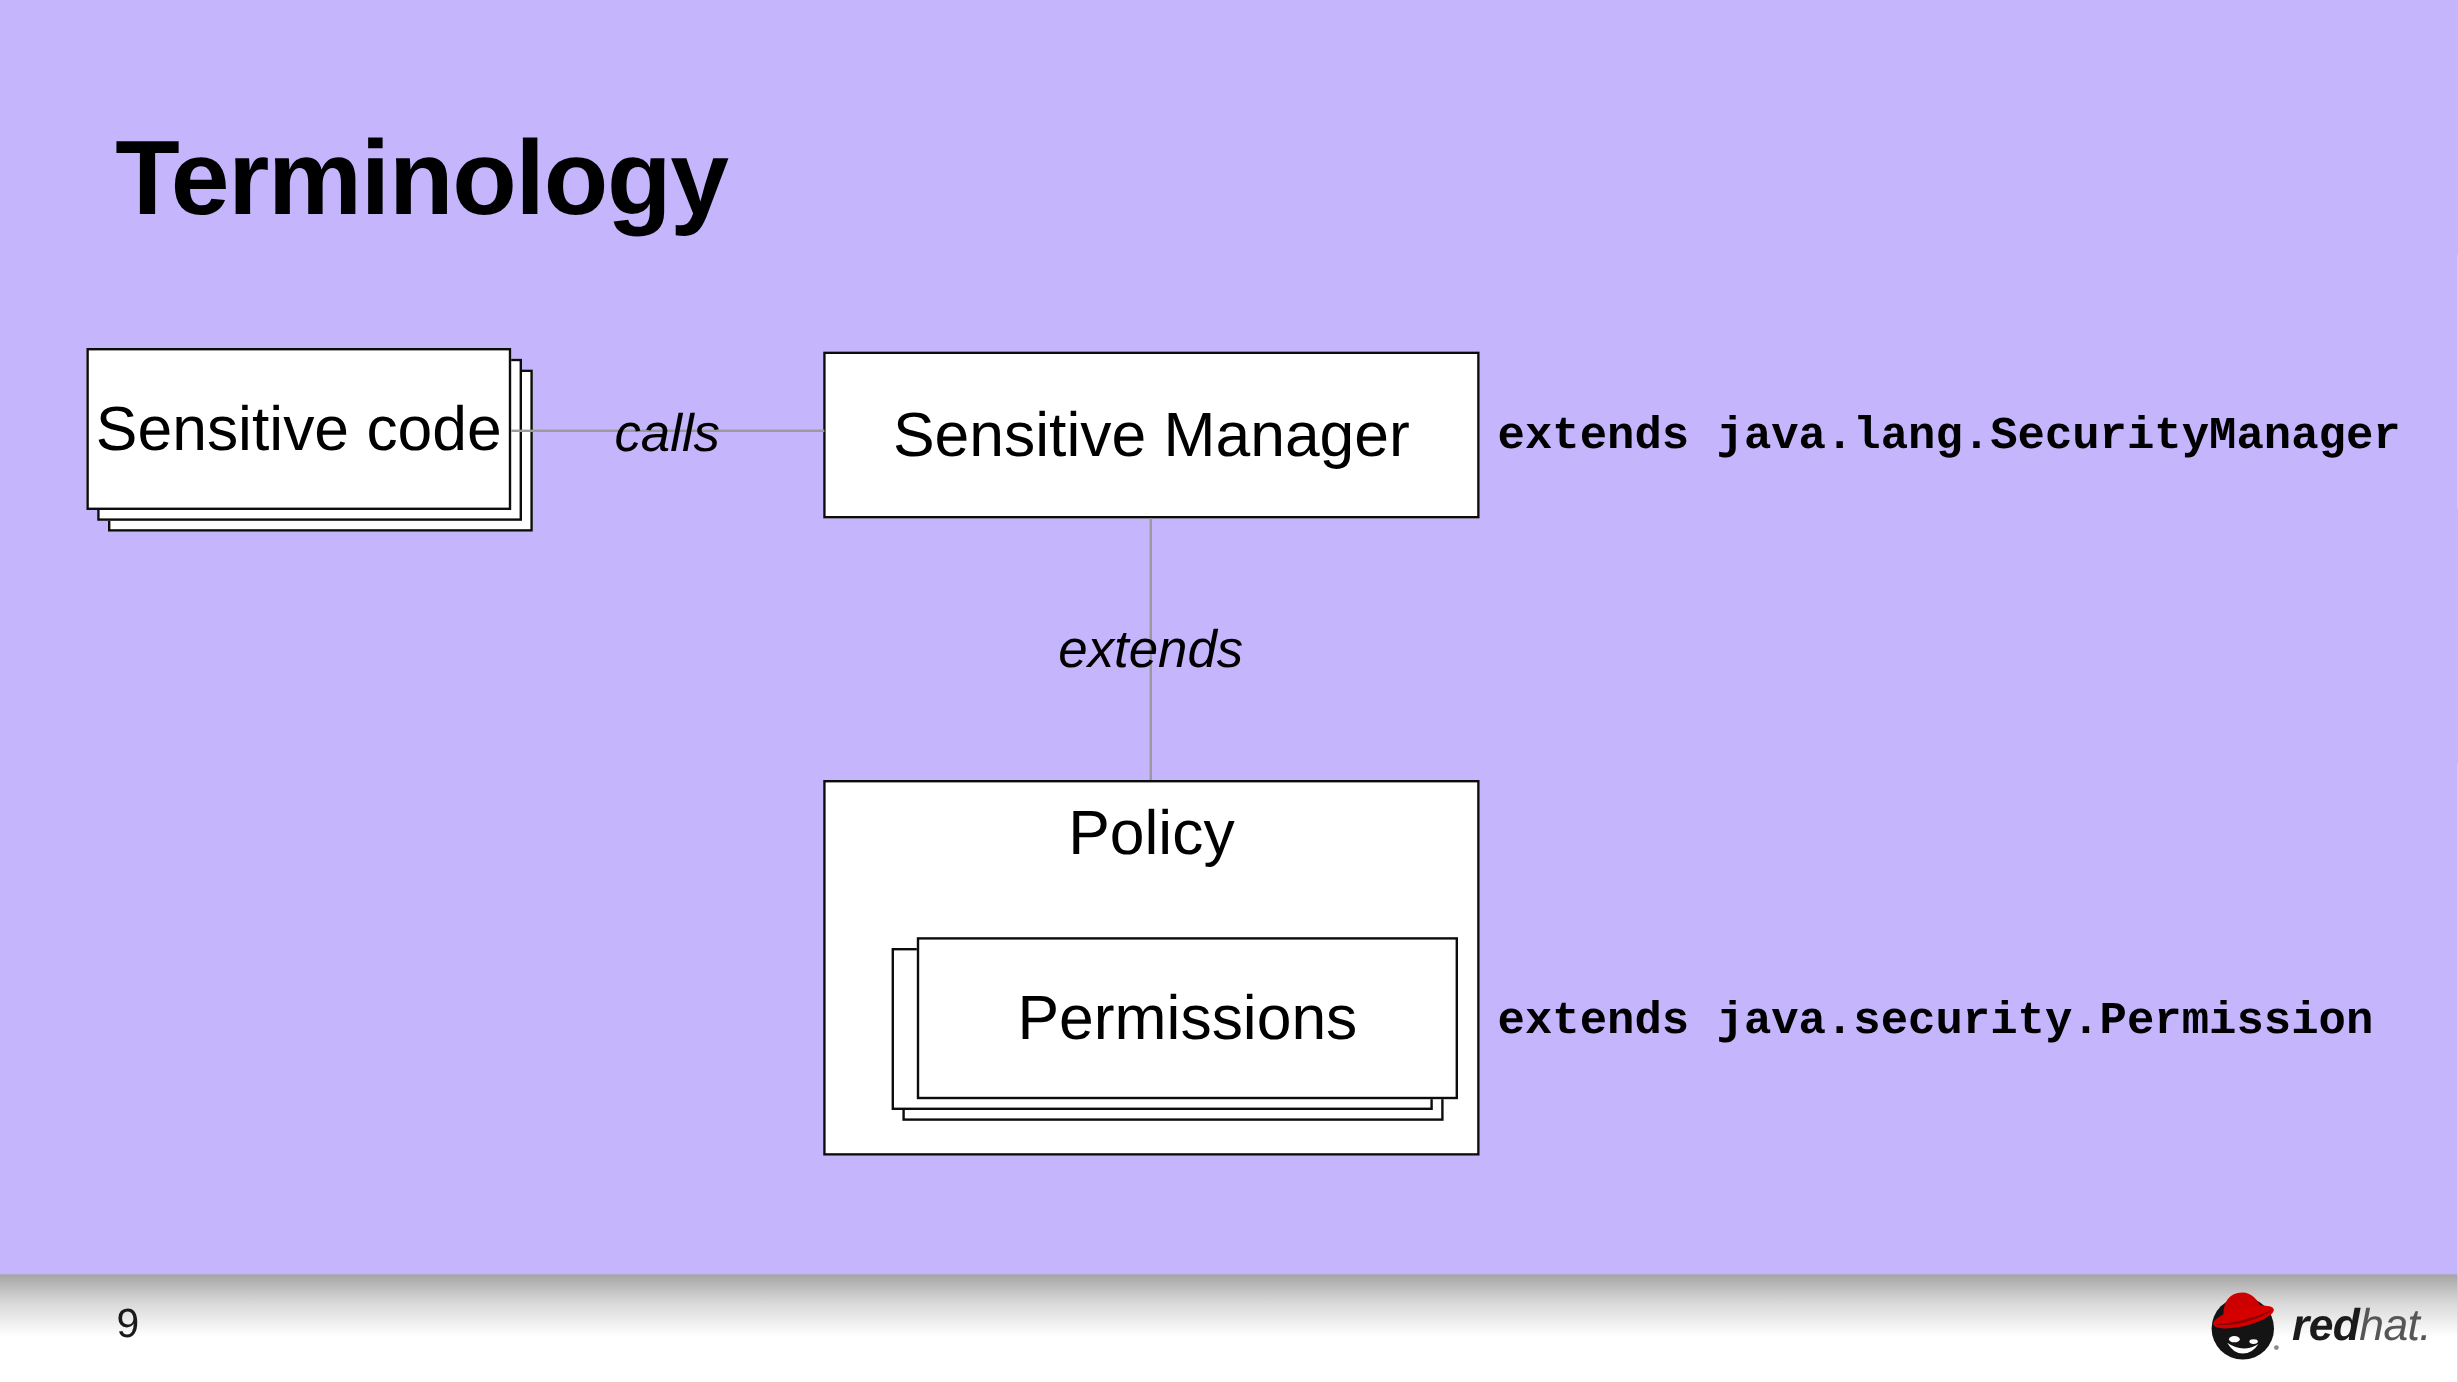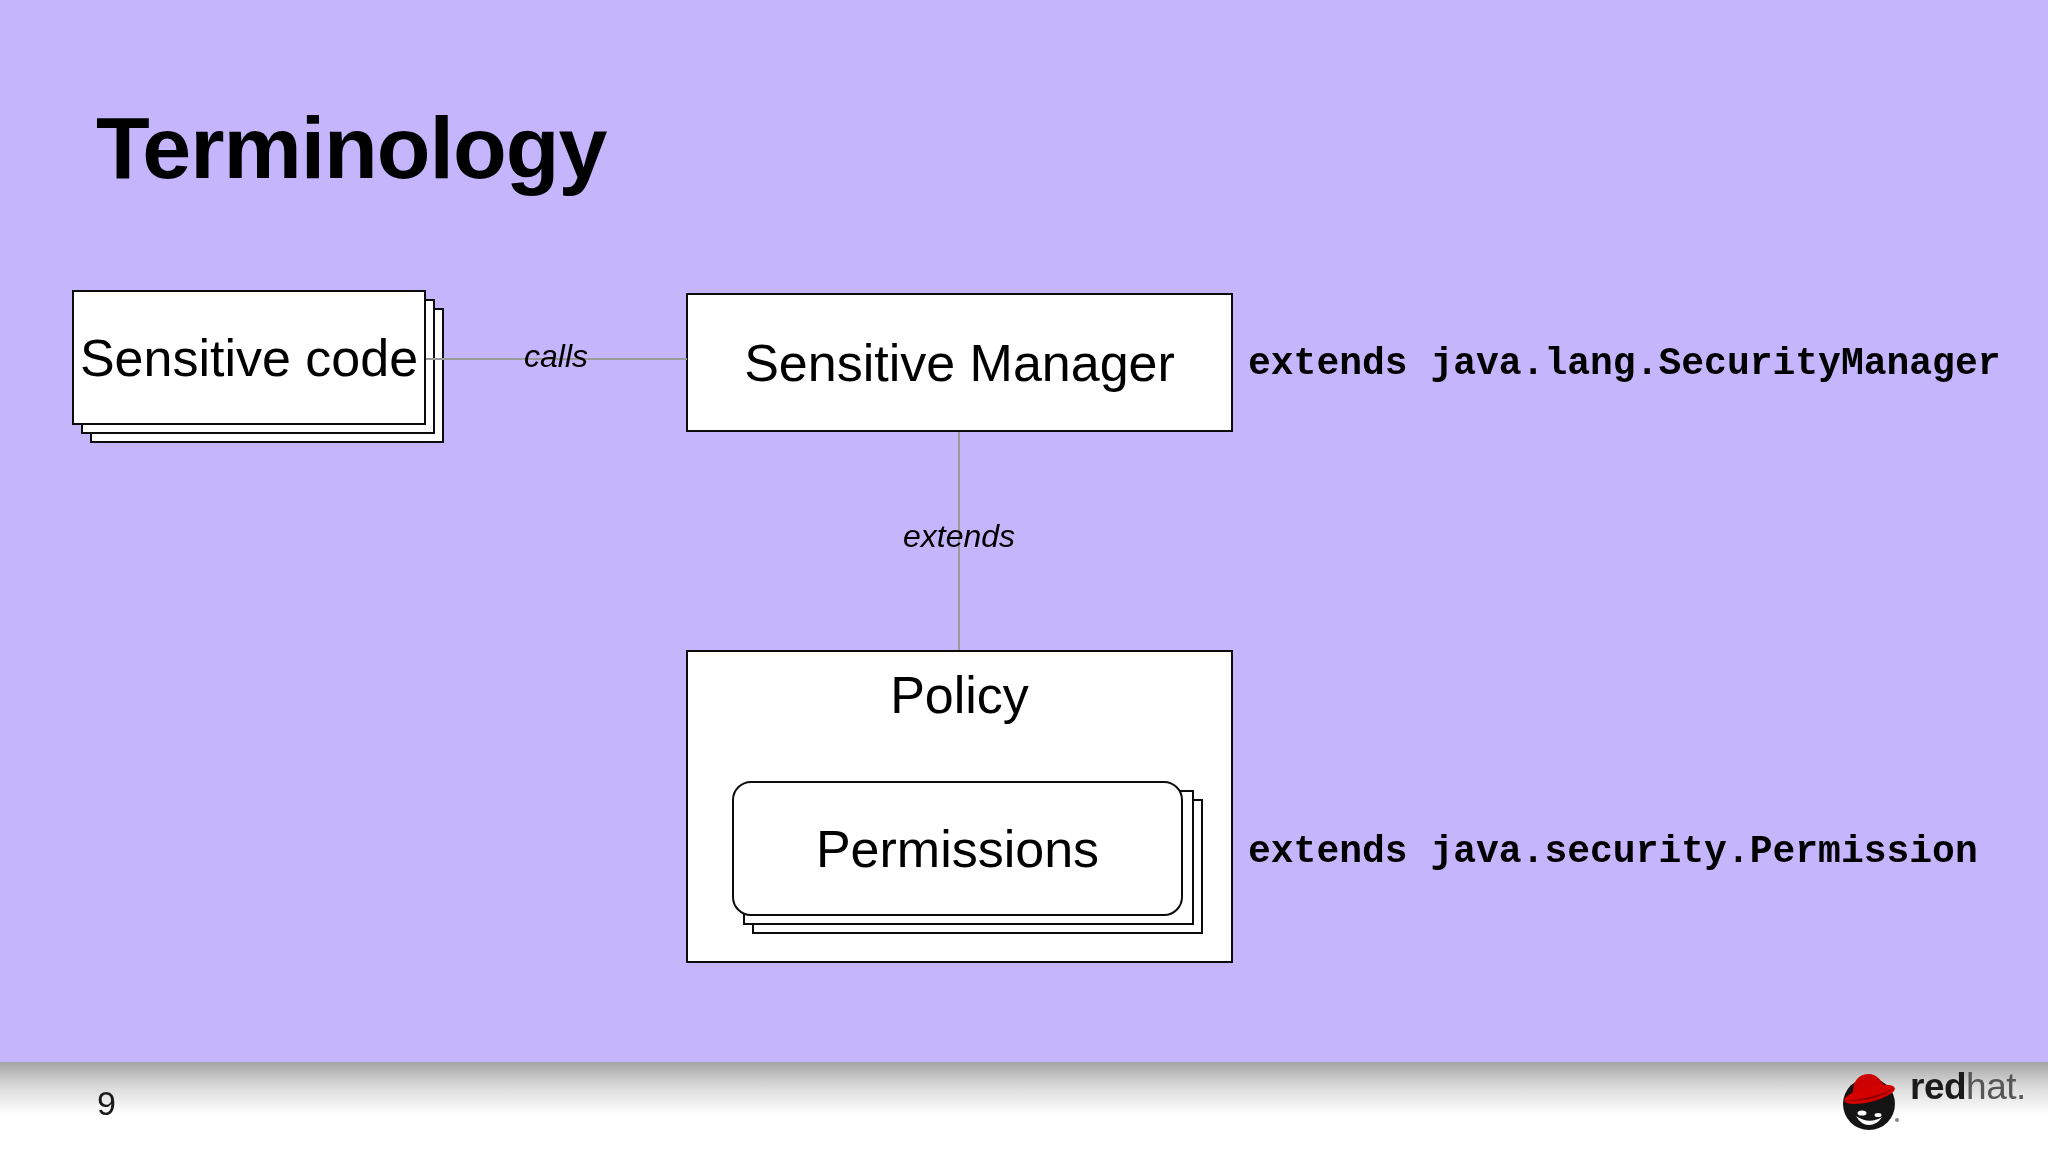--- a/index.html
+++ b/index.html
@@ -59,21 +59,21 @@
     font-size: 52px;
     line-height: 1.2;
   }
 
   
   .hline { position: absolute; height: 2px; background: #9a9a9a; z-index: 4; }
   .vline { position: absolute; width: 2px;  background: #9a9a9a; z-index: 4; }
   .conn-label {
     position: absolute;
     font-style: italic;
-    font-size: 32px;
+    font-size: 44px;
     line-height: 1;
     text-align: center;
     z-index: 5;
     white-space: nowrap;
   }
 
   .extends-note {
     position: absolute;
     left: 1248px;
     font-family: "Liberation Mono", "DejaVu Sans Mono", monospace;
@@ -101,22 +101,23 @@
     line-height: 1;
     color: #1a1a1a;
     z-index: 7;
   }
   .logo {
     position: absolute;
     left: 1842px;
     top: 1068px;
     height: 72px;
     display: flex;
-    align-items: flex-start;
+    align-items: center;
     z-index: 7;
+    font-style: italic;
   }
   .logo-text {
     font-size: 37px;
     line-height: 1;
     margin-left: 10px;
     letter-spacing: -0.5px;
     white-space: nowrap;
   }
   .logo-red { font-weight: bold; color: #1b1b1b; }
   .logo-hat { font-weight: normal; color: #565658; }
@@ -144,21 +145,21 @@
 
   <div class="vline" style="left:958px; top:432px; height:218px;"></div>
   <div class="conn-label" style="left:839px; top:520px; width:240px;">extends</div>
 
   <div class="policy-box" style="left:686px; top:650px; width:547px; height:313px;">
     <div class="policy-label">Policy</div>
   </div>
 
   <div class="echo" style="left:752px; top:799px; width:451px; height:135px; z-index:2;"></div>
   <div class="echo" style="left:743px; top:790px; width:451px; height:135px; z-index:2;"></div>
-  <div class="dbox" style="left:732px; top:781px; width:451px; height:135px;border-radius:19px;">
+  <div class="dbox" style="left:764px; top:781px; width:451px; height:135px;">
     <span>Permissions</span>
   </div>
 
   <div class="extends-note" style="top:340px;">extends java.lang.SecurityManager</div>
   <div class="extends-note" style="top:828px;">extends java.security.Permission</div>
 
   <div class="footer-band"></div>
   <div class="page-number">9</div>
 
   <div class="logo">

